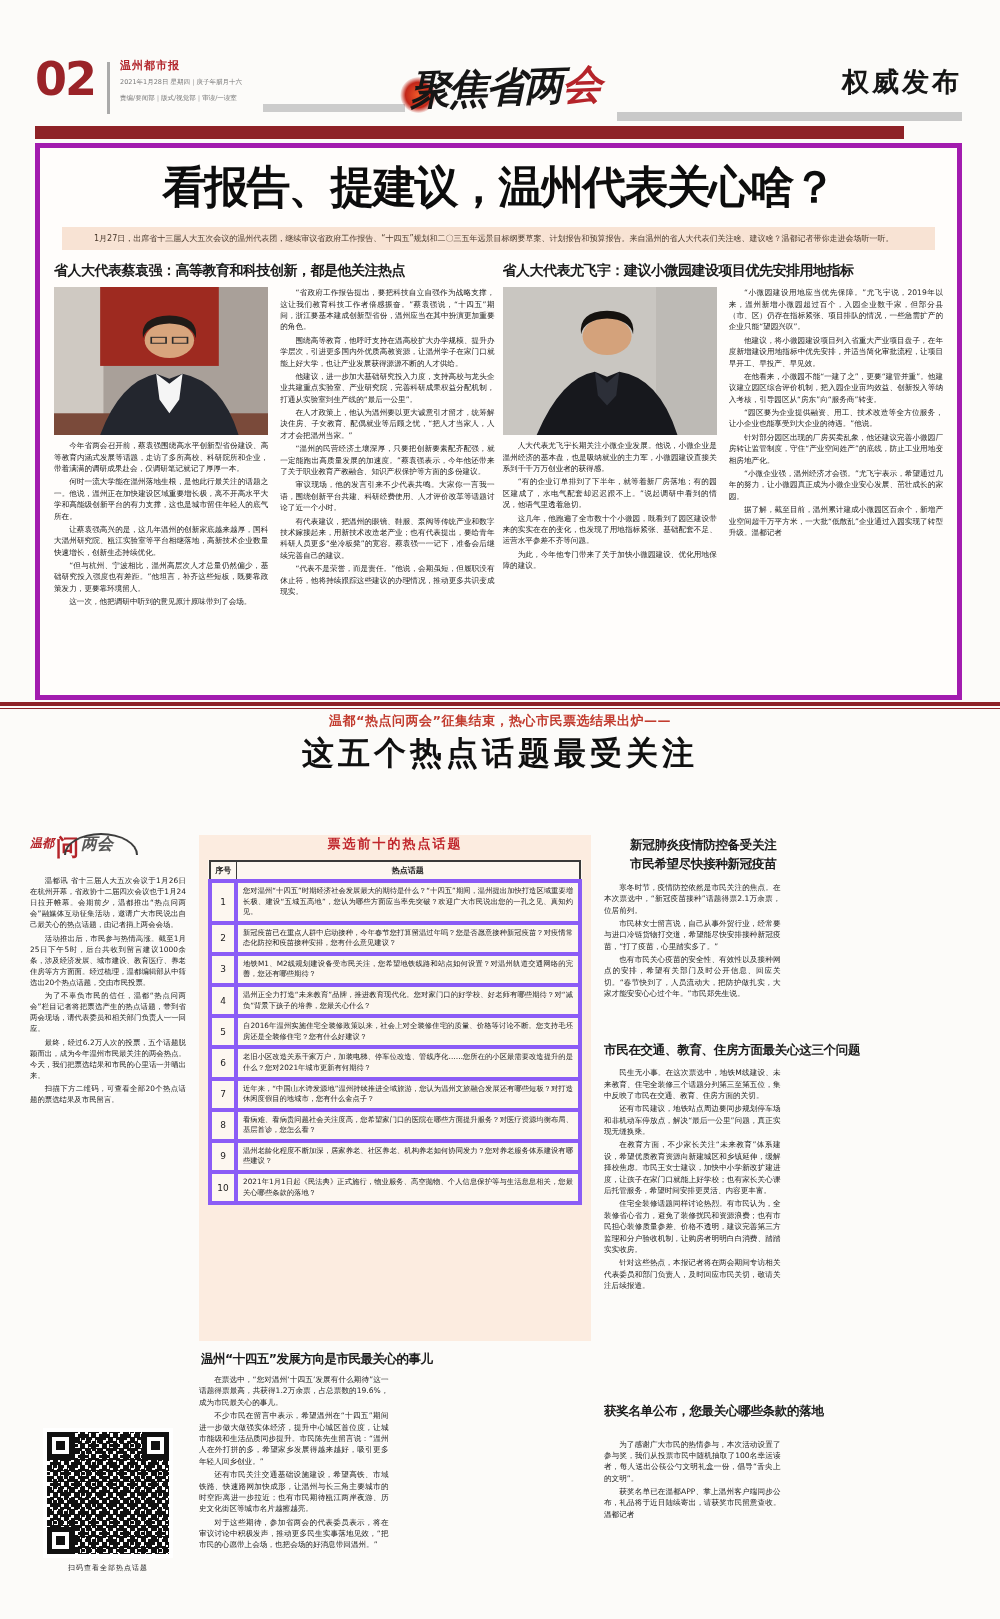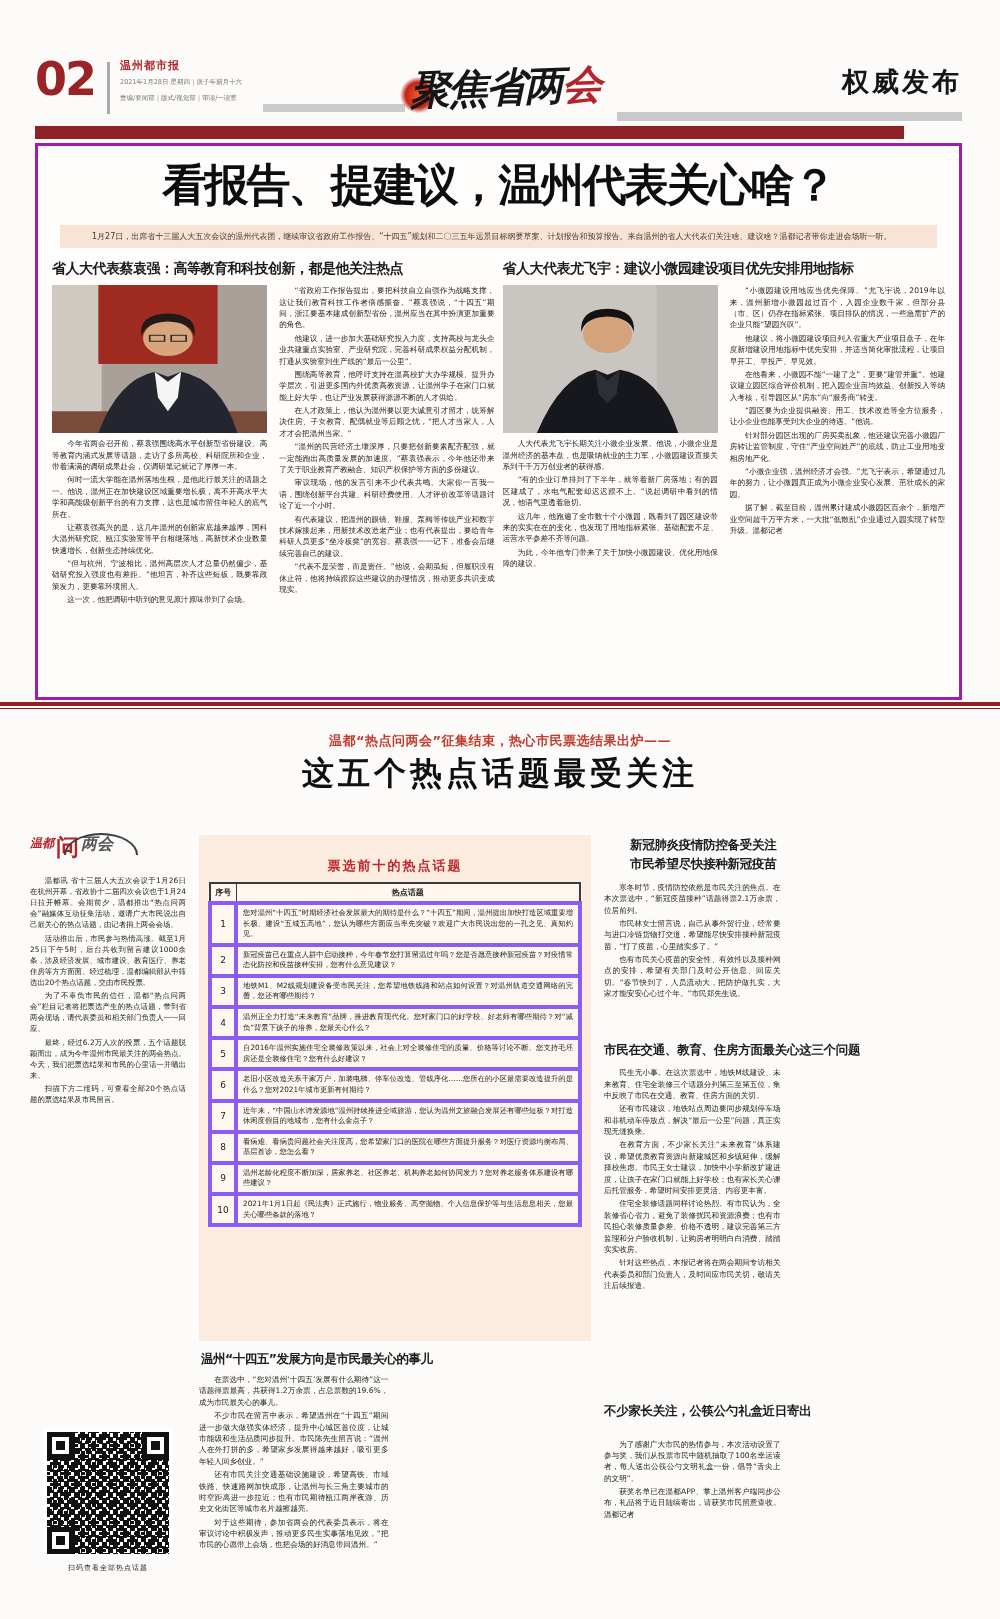--- a/index.html
+++ b/index.html
@@ -19,40 +19,40 @@
   .bar-right{position:absolute;right:0;top:54px;width:345px;height:9px;background:#c9c9c9}
   .band{position:absolute;top:126px;left:35px;width:869px;height:13px;background:#8e2227}
   .logo{position:absolute;top:58px;left:380px;width:250px;text-align:center;z-index:3;
         font-family:"DejaVu Serif","Liberation Serif",serif;font-style:italic;font-weight:bold;
         font-size:40px;line-height:1.45;letter-spacing:-2px;color:#161616;transform:rotate(-2deg)}
   .logo::before{content:"";position:absolute;left:20px;top:16px;width:36px;height:36px;border-radius:50%;z-index:-1;
         background:radial-gradient(circle,#ef5a2a 0%,#c22619 50%,rgba(194,38,25,0) 72%)}
   .logo .last{color:#b5242a}
 
   
-  .main-box{position:absolute;top:143px;left:35px;width:927px;height:557px;border:3px solid #a21caf;
+  .main-box{position:absolute;top:143px;left:35px;width:927px;height:557px;border:5px solid #a21caf;
             background:#fffdfb;padding:8px 14px 0;overflow:hidden}
   .headline{text-align:center;font-size:44px;font-weight:bold;letter-spacing:-2px;margin-top:2px;color:#0d0d0d}
   .lede{margin:10px 8px 0;background:#f8e3d4;padding:4px 16px;font-size:8px;line-height:1.9;color:#4a3a2c;
         text-indent:2em;text-align:justify}
   .articles{display:flex;gap:8px;margin-top:12px;height:430px;overflow:hidden}
   .article{flex:1;min-width:0}
   .art-head{font-size:14px;font-weight:bold;letter-spacing:-.5px;margin-bottom:7px;white-space:nowrap;overflow:hidden}
   .art-cols{display:flex;gap:12px;height:calc(100% - 26px);overflow:hidden}
   .acol{flex:1;min-width:0;overflow:hidden}
   .photo{width:100%;height:148px;margin-bottom:5px;display:block}
   p.body{font-size:7.6px;line-height:1.5;text-align:justify;text-indent:2em;margin:0 0 2px;color:#222}
 
   
   .dbl-rule{position:absolute;top:702px;left:0;width:1000px}
   .dbl-rule .thick{height:4px;background:#8e2227}
   .dbl-rule .thin{height:1px;background:#8e2227;margin-top:2px}
 
   
-  .mid-heads{position:absolute;top:732px;left:0;width:1000px;text-align:center}
+  .mid-heads{position:absolute;top:712px;left:0;width:1000px;text-align:center}
   .kicker{font-size:13px;font-weight:bold;color:#c23b2e;letter-spacing:.5px}
   .red-head{font-size:27px;font-weight:bold;color:#c32120;letter-spacing:-1px;margin-top:5px}
   .black-head{font-size:32px;font-weight:bold;color:#101010;letter-spacing:4px;margin-top:2px}
 
   
   .bottom{position:absolute;top:835px;left:30px;width:940px;height:738px;display:flex;gap:13px}
 
   .bcol-left{width:156px;flex:none;display:flex;flex-direction:column}
   .wd-logo{height:34px;position:relative;margin-bottom:6px;display:flex;align-items:flex-start;gap:2px}
   .wd-logo::before{content:"";position:absolute;left:34px;top:-2px;width:70px;height:20px;
@@ -66,21 +66,21 @@
   .qr{width:130px;height:130px;margin:0 auto;position:relative;background-color:#fff;border:4px solid #fff;
       background-image:conic-gradient(from 90deg,#111 25%,transparent 0 50%,#111 0 75%,transparent 0),
                        conic-gradient(#111 25%,transparent 0 50%,#111 0 75%,transparent 0);
       background-size:11px 11px,7px 7px;background-position:0 0,3px 5px}
   .qr i{position:absolute;width:27px;height:27px;background:#fff;border:5px solid #111}
   .qr i::after{content:"";position:absolute;left:4px;top:4px;width:9px;height:9px;background:#111}
   .qr i.tl{left:0;top:0}.qr i.tr{right:0;top:0}.qr i.bl{left:0;bottom:0}
   .qr-caption{font-size:7px;text-align:center;margin-top:5px;letter-spacing:1px;color:#222}
 
   .bcol-mid{width:392px;flex:none;display:flex;flex-direction:column}
-  .panel{background:#fcece0;padding:22px 9px;height:506px;overflow:hidden}
+  .panel{background:#fcece0;padding:0 9px;height:506px;overflow:hidden}
   .panel-title{color:#c0262c;font-weight:bold;font-size:13px;text-align:center;letter-spacing:2px;margin-bottom:7px}
   .vote-table{width:100%;border-collapse:collapse;border:2px solid #3a3a3a;background:#fdf7f0}
   .vote-table th{border:1px solid #3a3a3a;font-size:8px;padding:3px 2px;font-weight:bold;color:#222}
   .vote-table td{border:4px solid #8b5cf6;vertical-align:middle}
   td.rank{width:26px;text-align:center;font-size:9px;padding:2px;color:#222}
   td.topic{font-size:7.3px;line-height:1.45;text-align:justify;padding:3px 5px;color:#222}
   .mid-sub{font-size:12.5px;font-weight:bold;margin:10px 2px 6px;letter-spacing:-.5px}
   .mid-text{column-count:2;column-gap:13px;column-fill:auto;height:186px;overflow:hidden}
 
   .bcol-right{flex:1;min-width:0;display:flex;flex-direction:column}
@@ -139,22 +139,22 @@
             <p class="body">今年省两会召开前，蔡袁强围绕高水平创新型省份建设、高等教育内涵式发展等话题，走访了多所高校、科研院所和企业，带着满满的调研成果赴会，仅调研笔记就记了厚厚一本。</p>
                 <p class="body">何时一流大学能在温州落地生根，是他此行最关注的话题之一。他说，温州正在加快建设区域重要增长极，离不开高水平大学和高能级创新平台的有力支撑，这也是城市留住年轻人的底气所在。</p>
                 <p class="body">让蔡袁强高兴的是，这几年温州的创新家底越来越厚，国科大温州研究院、瓯江实验室等平台相继落地，高新技术企业数量快速增长，创新生态持续优化。</p>
                 <p class="body">“但与杭州、宁波相比，温州高层次人才总量仍然偏少，基础研究投入强度也有差距。”他坦言，补齐这些短板，既要靠政策发力，更要靠环境留人。</p>
                 <p class="body">这一次，他把调研中听到的意见原汁原味带到了会场。</p>
               </div>
           </div>
           <div class="acol">
 
           <p class="body">“省政府工作报告提出，要把科技自立自强作为战略支撑，这让我们教育科技工作者倍感振奋。”蔡袁强说，“十四五”期间，浙江要基本建成创新型省份，温州应当在其中扮演更加重要的角色。</p>
+              <p class="body">围绕高等教育，他呼吁支持在温高校扩大办学规模、提升办学层次，引进更多国内外优质高教资源，让温州学子在家门口就能上好大学，也让产业发展获得源源不断的人才供给。</p>
               <p class="body">他建议，进一步加大基础研究投入力度，支持高校与龙头企业共建重点实验室、产业研究院，完善科研成果权益分配机制，打通从实验室到生产线的“最后一公里”。</p>
-              <p class="body">围绕高等教育，他呼吁支持在温高校扩大办学规模、提升办学层次，引进更多国内外优质高教资源，让温州学子在家门口就能上好大学，也让产业发展获得源源不断的人才供给。</p>
               <p class="body">在人才政策上，他认为温州要以更大诚意引才留才，统筹解决住房、子女教育、配偶就业等后顾之忧，“把人才当家人，人才才会把温州当家。”</p>
               <p class="body">“温州的民营经济土壤深厚，只要把创新要素配齐配强，就一定能跑出高质量发展的加速度。”蔡袁强表示，今年他还带来了关于职业教育产教融合、知识产权保护等方面的多份建议。</p>
               <p class="body">审议现场，他的发言引来不少代表共鸣。大家你一言我一语，围绕创新平台共建、科研经费使用、人才评价改革等话题讨论了近一个小时。</p>
               <p class="body">有代表建议，把温州的眼镜、鞋服、泵阀等传统产业和数字技术嫁接起来，用新技术改造老产业；也有代表提出，要给青年科研人员更多“坐冷板凳”的宽容。蔡袁强一一记下，准备会后继续完善自己的建议。</p>
               <p class="body">“代表不是荣誉，而是责任。”他说，会期虽短，但履职没有休止符，他将持续跟踪这些建议的办理情况，推动更多共识变成现实。</p>
             </div>
         </div>
       </div>
       <div class="article">
         <div class="art-head">省人大代表尤飞宇：建议小微园建设项目优先安排用地指标</div>
@@ -312,21 +312,21 @@
         </div>
       <div class="r-sub mt12">市民在交通、教育、住房方面最关心这三个问题</div>
       <div class="r-text rt2">
 
       <p class="body">民生无小事。在这次票选中，地铁M线建设、未来教育、住宅全装修三个话题分列第三至第五位，集中反映了市民在交通、教育、住房方面的关切。</p>
           <p class="body">还有市民建议，地铁站点周边要同步规划停车场和非机动车停放点，解决“最后一公里”问题，真正实现无缝换乘。</p>
           <p class="body">在教育方面，不少家长关注“未来教育”体系建设，希望优质教育资源向新建城区和乡镇延伸，缓解择校焦虑。市民王女士建议，加快中小学新改扩建进度，让孩子在家门口就能上好学校；也有家长关心课后托管服务，希望时间安排更灵活、内容更丰富。</p>
           <p class="body">住宅全装修话题同样讨论热烈。有市民认为，全装修省心省力，避免了装修扰民和资源浪费；也有市民担心装修质量参差、价格不透明，建议完善第三方监理和分户验收机制，让购房者明明白白消费、踏踏实实收房。</p>
           <p class="body">针对这些热点，本报记者将在两会期间专访相关代表委员和部门负责人，及时回应市民关切，敬请关注后续报道。</p>
         </div>
-      <div class="r-sub mt12">不少家长关注，公筷公勺礼盒近日寄出</div>
+      <div class="r-sub mt12">获奖名单公布，您最关心哪些条款的落地</div>
       <div class="r-text rt3">
 
       <p class="body">为了感谢广大市民的热情参与，本次活动设置了参与奖，我们从投票市民中随机抽取了100名幸运读者，每人送出公筷公勺文明礼盒一份，倡导“舌尖上的文明”。</p>
           <p class="body">获奖名单已在温都APP、掌上温州客户端同步公布，礼品将于近日陆续寄出，请获奖市民留意查收。 温都记者</p>
         </div>
     </div>
 
   </div>
 </div>
 

